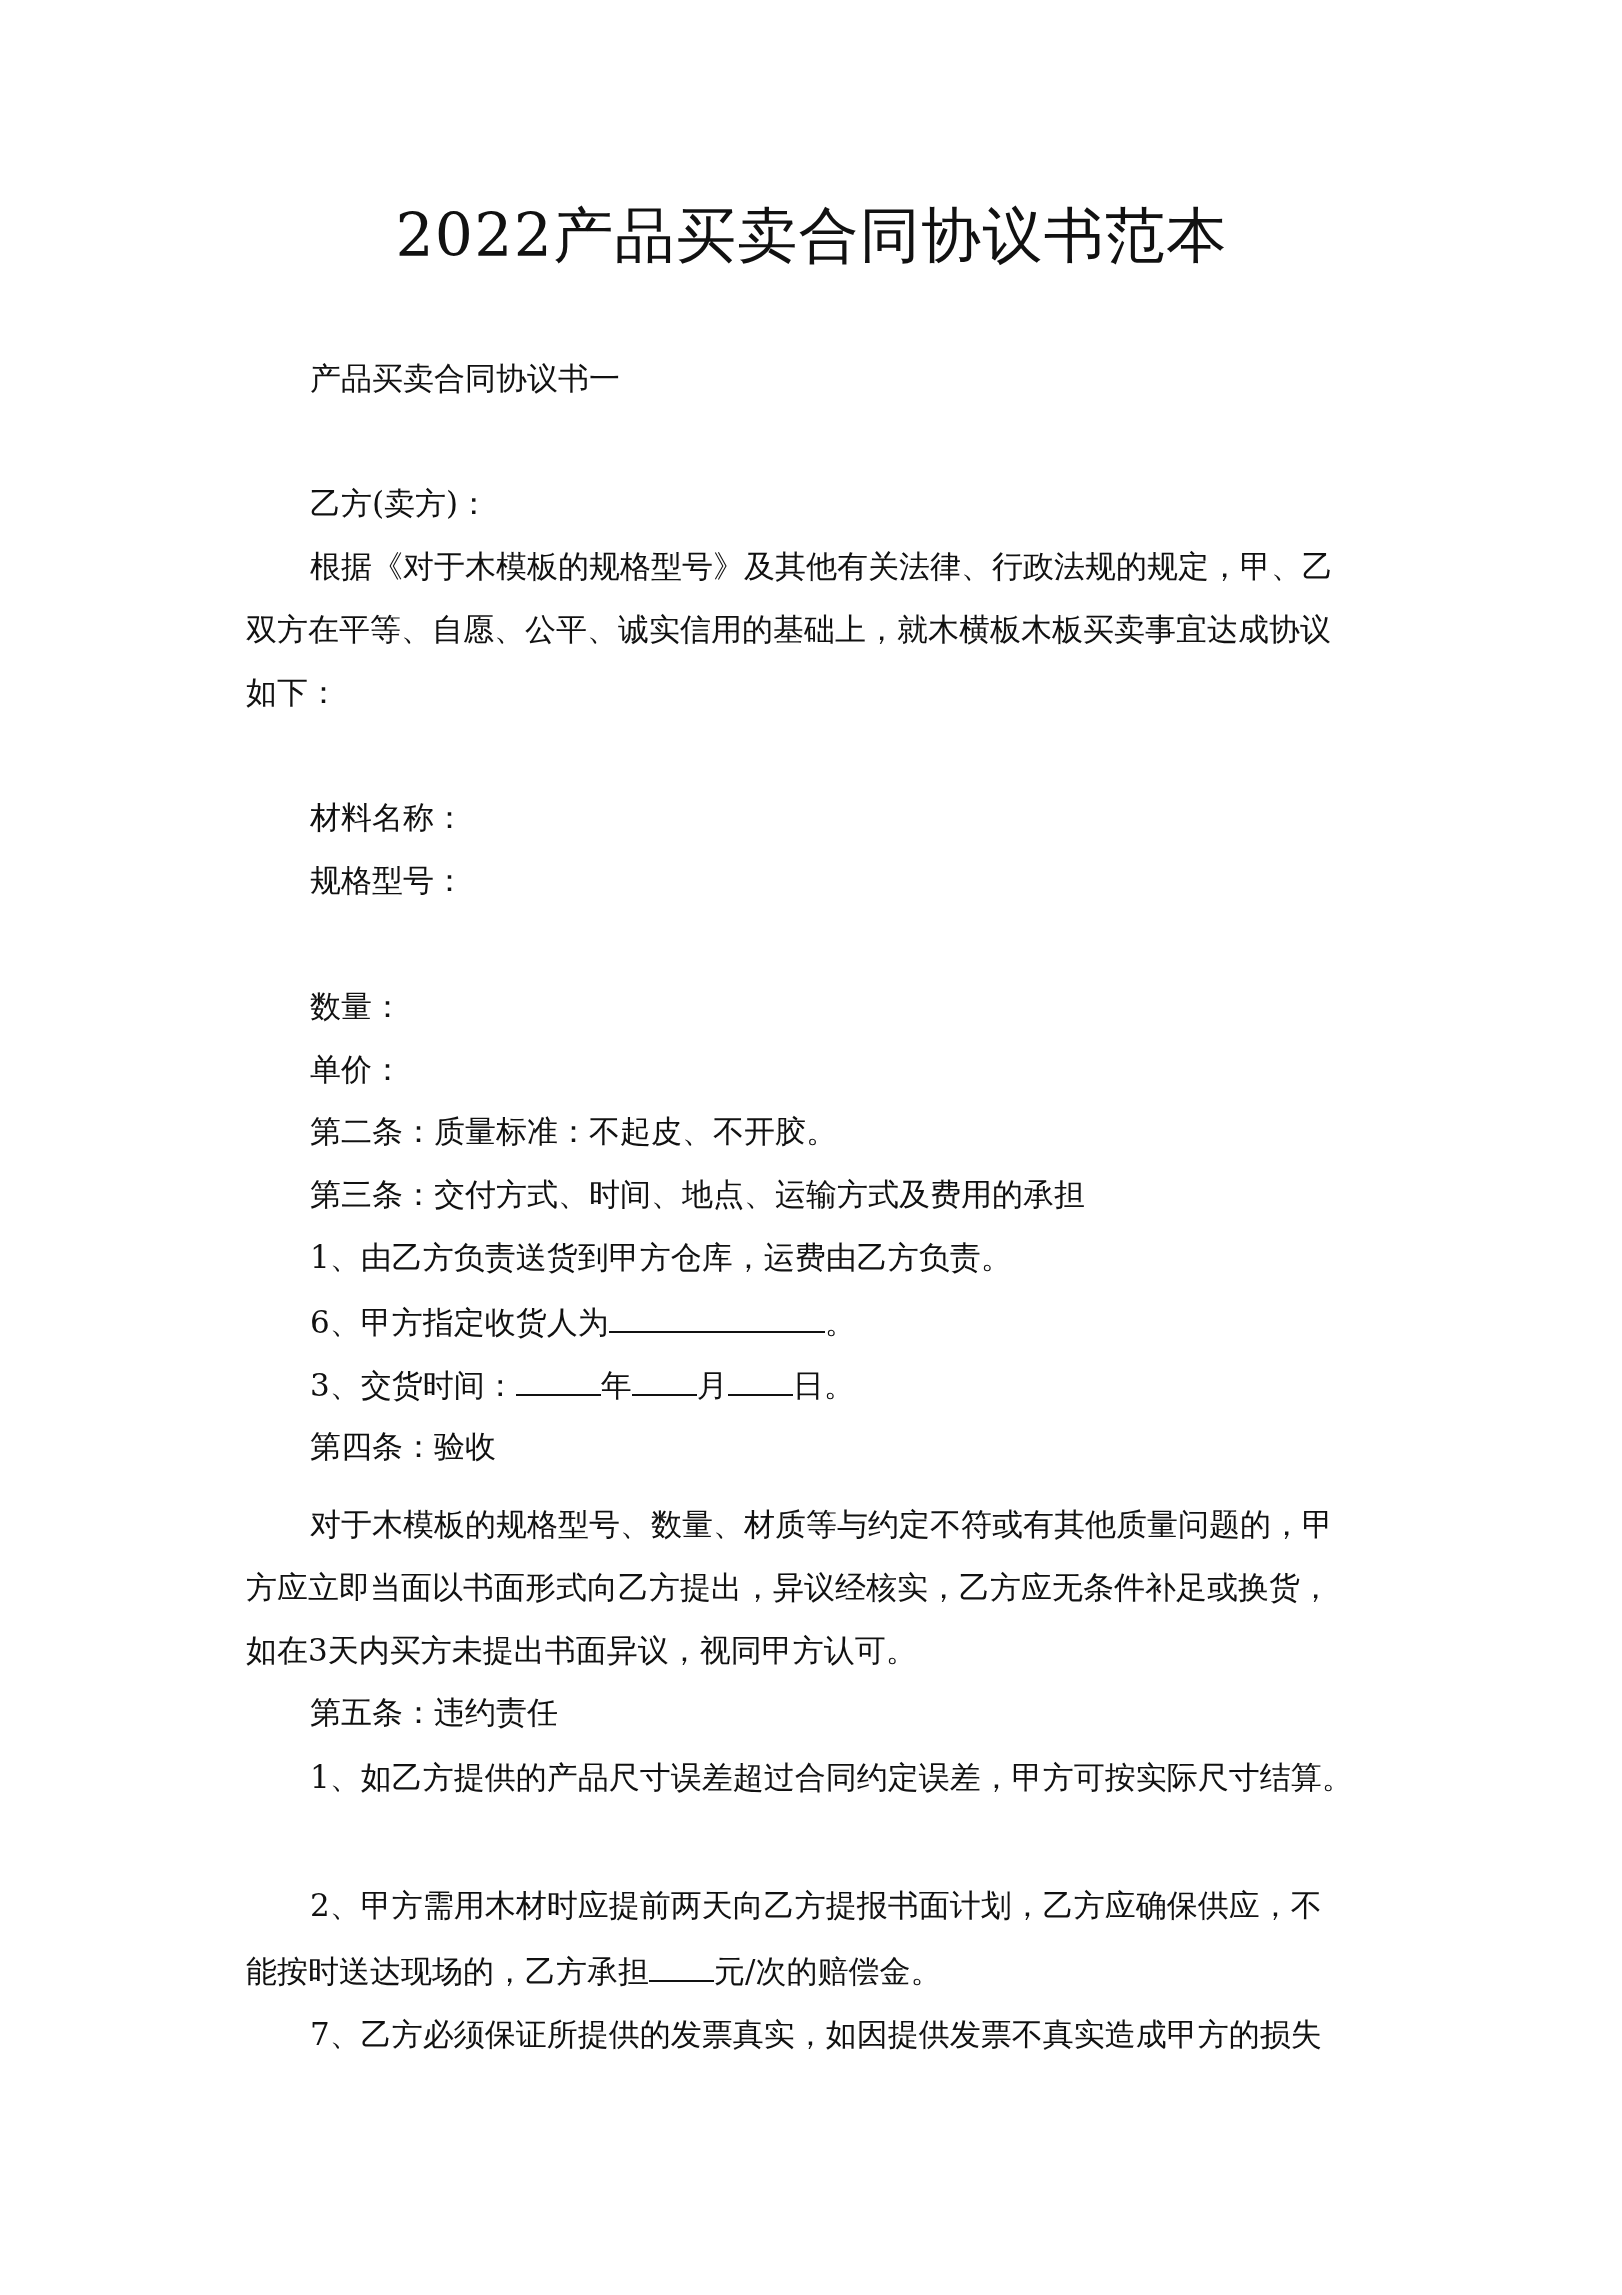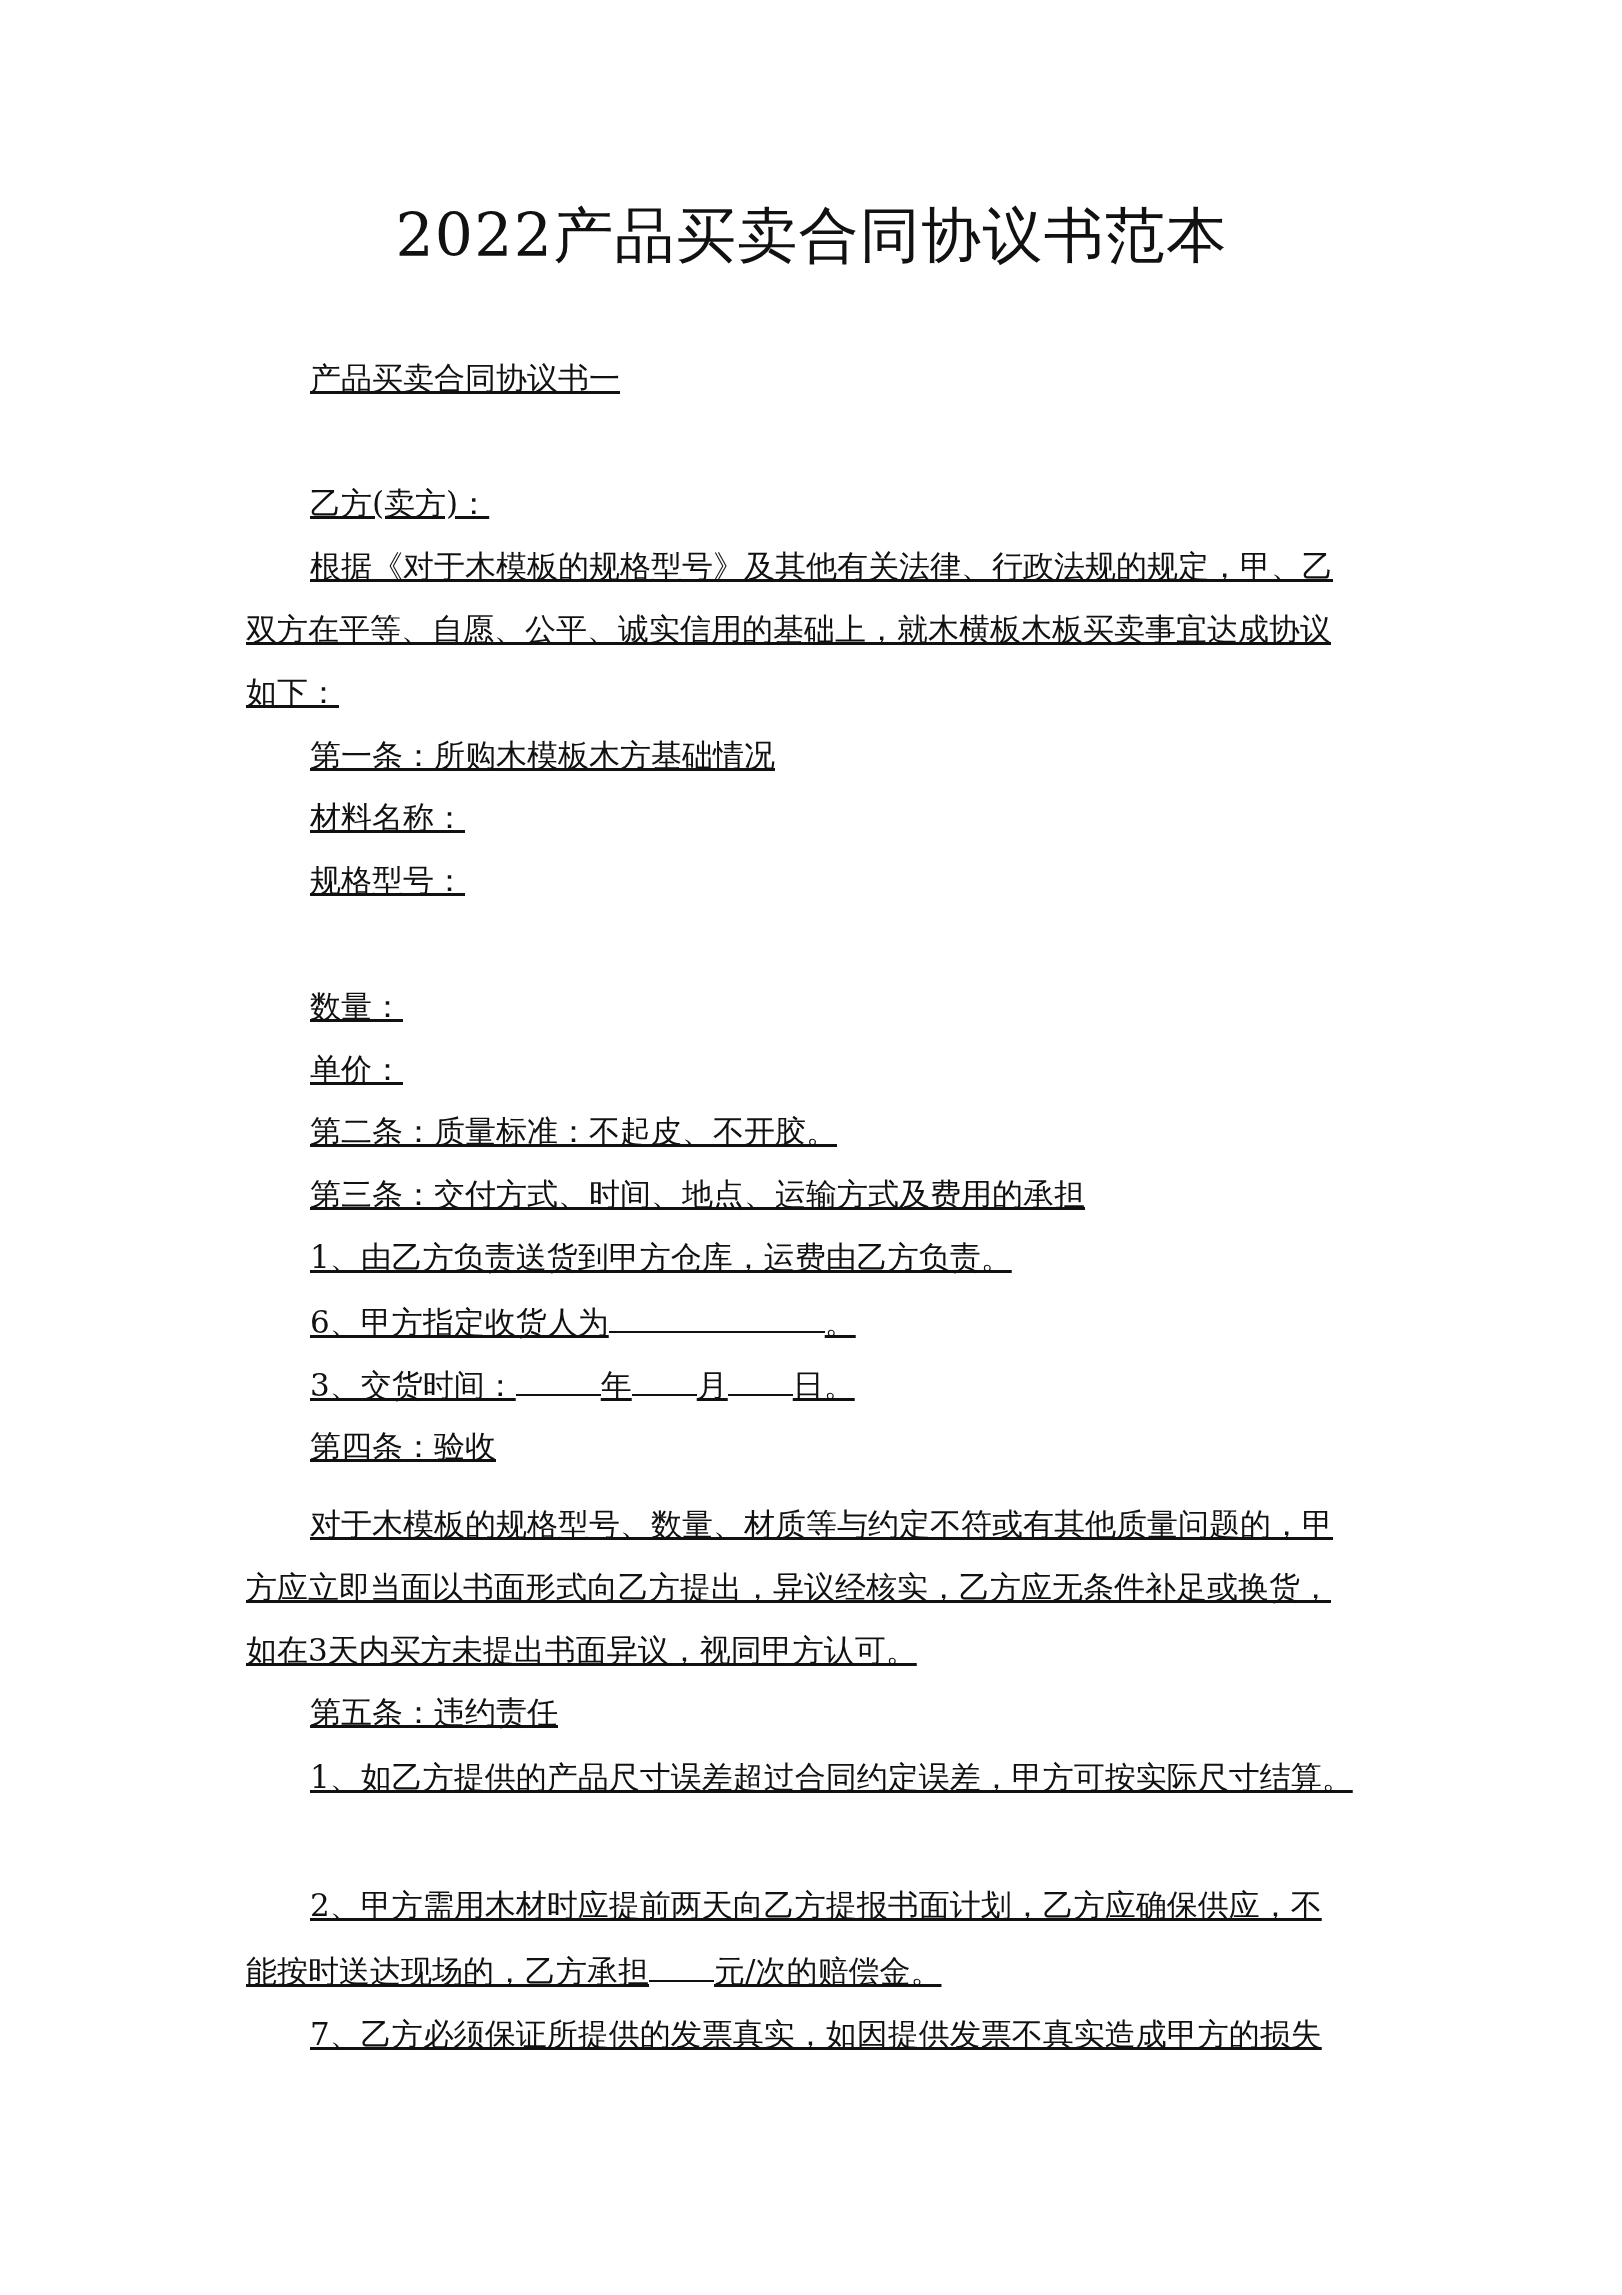--- a/index.html
+++ b/index.html
@@ -8,37 +8,36 @@
     font-family: "DejaVu Serif", "Liberation Serif", serif;
     color: #111111;
   }
   .page { position: absolute; left: 0; top: 0; width: 1623px; height: 1818px; background: #fff; }
   .title {
     position: absolute; left: 0; width: 1623px; top: 196px;
     text-align: center; font-size: 60px; line-height: 79px; letter-spacing: 1.3px;
   }
   .line {
     position: absolute; left: 246px; width: 1139px;
-    font-size: 31px; line-height: 39px; white-space: nowrap; text-decoration: underline;
+    font-size: 31px; line-height: 39px; white-space: nowrap;
   }
   .indent { padding-left: 64px; }
   .blank { display: inline-block; border-bottom: 2px solid #111; height: 30px; vertical-align: baseline; }
 </style>
 </head>
 <body>
 
 <div class="page">
   <div class="title">2022产品买卖合同协议书范本</div>
 
   <div class="line indent" style="top:359px">产品买卖合同协议书一</div>
   <div class="line indent" style="top:484px">乙方(卖方)：</div>
   <div class="line indent" style="top:547px">根据《对于木模板的规格型号》及其他有关法律、行政法规的规定，甲、乙</div>
   <div class="line" style="top:610px">双方在平等、自愿、公平、诚实信用的基础上，就木横板木板买卖事宜达成协议</div>
   <div class="line" style="top:673px">如下：</div>
-  <div class="line indent" style="top:736px">第一条：所购木模板木方基础情况</div>
   <div class="line indent" style="top:798px">材料名称：</div>
   <div class="line indent" style="top:861px">规格型号：</div>
   <div class="line indent" style="top:1050px">单价：</div>
   <div class="line indent" style="top:987px">数量：</div>
   <div class="line indent" style="top:1112px">第二条：质量标准：不起皮、不开胶。</div>
   <div class="line indent" style="top:1175px">第三条：交付方式、时间、地点、运输方式及费用的承担</div>
   <div class="line indent" style="top:1238px">1、由乙方负责送货到甲方仓库，运费由乙方负责。</div>
 
   <div class="line indent" style="top:1301px">
     <span>6、甲方指定收货人为</span><span class="blank" style="width:216px"></span><span>。</span>

